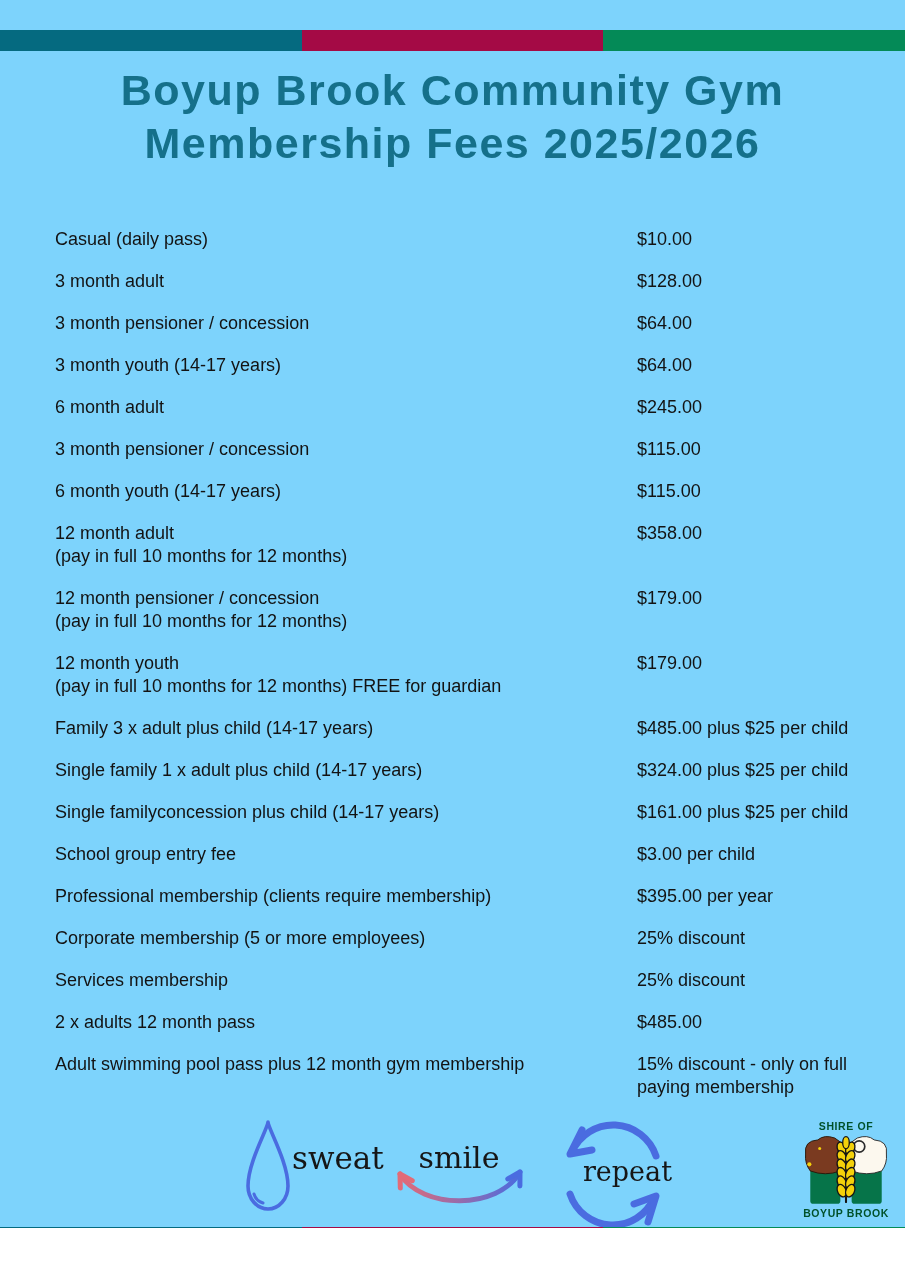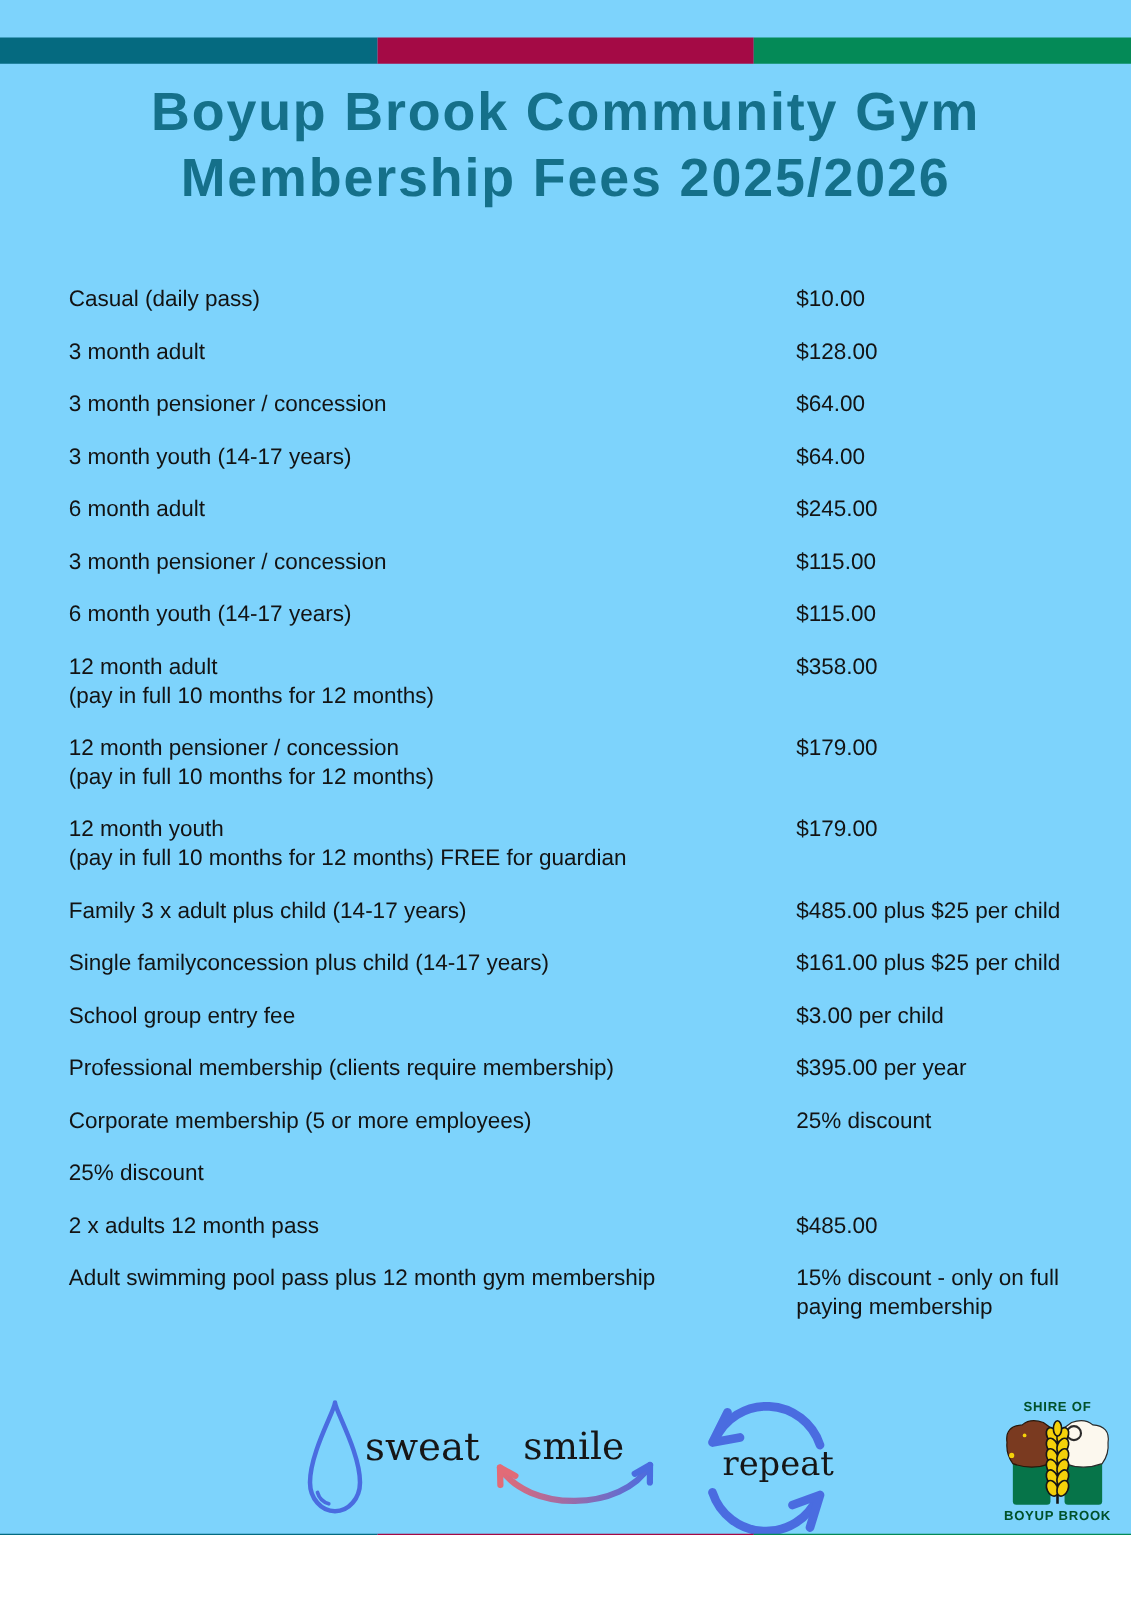--- a/index.html
+++ b/index.html
@@ -32,21 +32,21 @@
   .fee-row{display:flex;margin-bottom:19px;}
   .fee-label{flex:0 0 582px;}
   .fee-price{flex:1 1 auto;}
   
   .script-word{
     position:absolute;
     font-family:"DejaVu Serif", serif;
   }
   .sweat-word{left:292px;top:1140px;font-size:31px;}
   .smile-word{left:392px;top:1140px;width:134px;text-align:center;font-size:30px;}
-  .repeat-word{left:578px;top:1156px;width:118px;text-align:left;font-size:27px;}
+  .repeat-word{left:554px;top:1156px;width:118px;text-align:right;font-size:27px;}
   .drop-svg{position:absolute;left:240px;top:1118px;}
   .smile-svg{position:absolute;left:392px;top:1160px;}
   .repeat-svg{position:absolute;left:554px;top:1112px;}
   
   .logo{
     position:absolute;left:794px;top:1120px;width:104px;
     text-align:center;
   }
   .logo-text{
     font-weight:bold;
@@ -159,20 +159,28 @@
       <div class="fee-row">
         <div class="fee-label">
           <div>Family 3 x adult plus child (14-17 years)</div>
         </div>
         <div class="fee-price">
           <div>$485.00 plus $25 per child</div>
         </div>
       </div>
       <div class="fee-row">
         <div class="fee-label">
+          <div>Single family 1 x adult plus child (14-17 years)</div>
+        </div>
+        <div class="fee-price">
+          <div>$324.00 plus $25 per child</div>
+        </div>
+      </div>
+      <div class="fee-row">
+        <div class="fee-label">
           <div>Single familyconcession plus child (14-17 years)</div>
         </div>
         <div class="fee-price">
           <div>$161.00 plus $25 per child</div>
         </div>
       </div>
       <div class="fee-row">
         <div class="fee-label">
           <div>School group entry fee</div>
         </div>
@@ -190,20 +198,23 @@
       </div>
       <div class="fee-row">
         <div class="fee-label">
           <div>Corporate membership (5 or more employees)</div>
         </div>
         <div class="fee-price">
           <div>25% discount</div>
         </div>
       </div>
       <div class="fee-row">
+        <div class="fee-label">
+          <div>Services membership</div>
+        </div>
         <div class="fee-price">
           <div>25% discount</div>
         </div>
       </div>
       <div class="fee-row">
         <div class="fee-label">
           <div>2 x adults 12 month pass</div>
         </div>
         <div class="fee-price">
           <div>$485.00</div>

